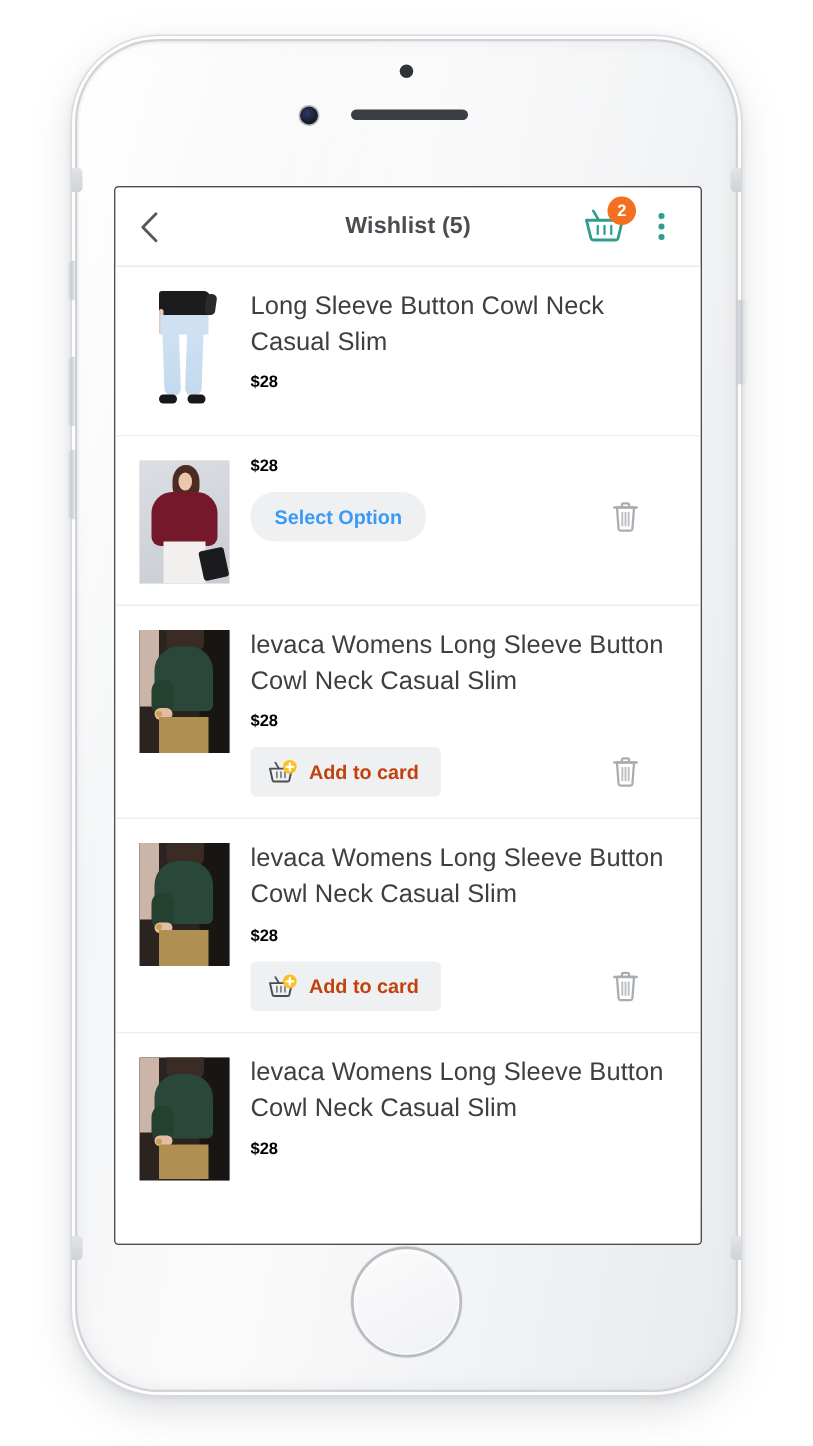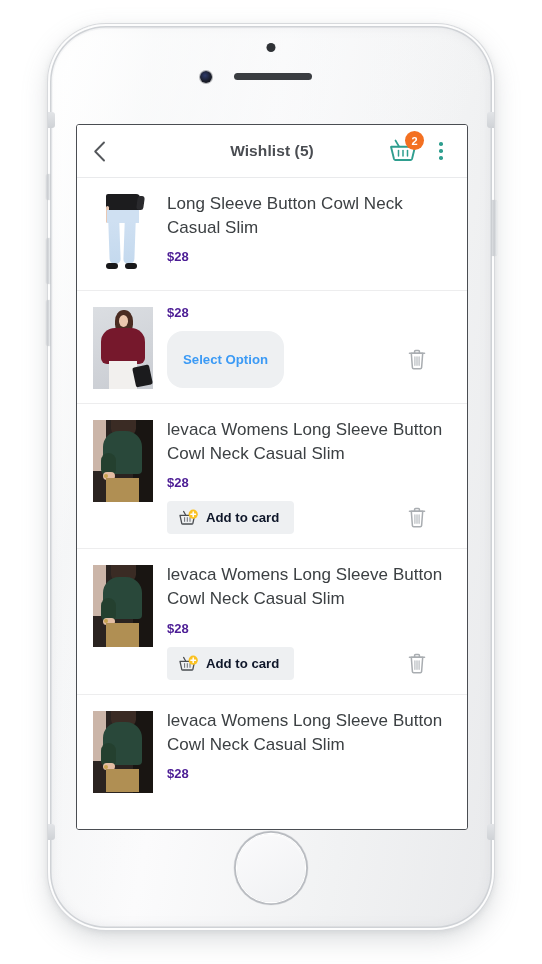--- a/index.html
+++ b/index.html
@@ -315,55 +315,55 @@
 
   .info { flex: 1; min-width: 0; }
   .title {
     font-size: 17px;
     color: #3c4043;
     line-height: 1.42;
     margin: 0 0 9px 0;
     letter-spacing: 0.05px;
   }
   .price {
-    font-size: 13px;
+    font-size: 11px;
     font-weight: bold;
-    color: #4c1d95;
+    color: #000000;
     margin: 0 0 11px 0;
   }
   .action-row {
     display: flex;
     align-items: center;
     justify-content: space-between;
   }
   .status-oos {
     font-size: 13.2px;
     color: #ef6170;
     letter-spacing: 0.05px;
   }
   .btn-select {
     display: inline-flex;
     align-items: center;
     justify-content: center;
     background: #eef0f2;
     color: #3b9af5;
     font-size: 13.2px;
     font-weight: bold;
-    padding: 21px 16px;
+    padding: 9px 16px;
     border: none;
     border-radius: 16px;
     cursor: pointer;
     font-family: "Liberation Sans", sans-serif;
   }
   .btn-addcart {
     display: inline-flex;
     align-items: center;
     gap: 8px;
     background: #eef0f2;
-    color: #0f172a;
+    color: #c2410c;
     font-size: 13.2px;
     font-weight: bold;
     padding: 8px 15px 8px 12px;
     border: none;
     border-radius: 4px;
     cursor: pointer;
     font-family: "Liberation Sans", sans-serif;
   }
   .trash-btn {
     width: 28px; height: 30px;

